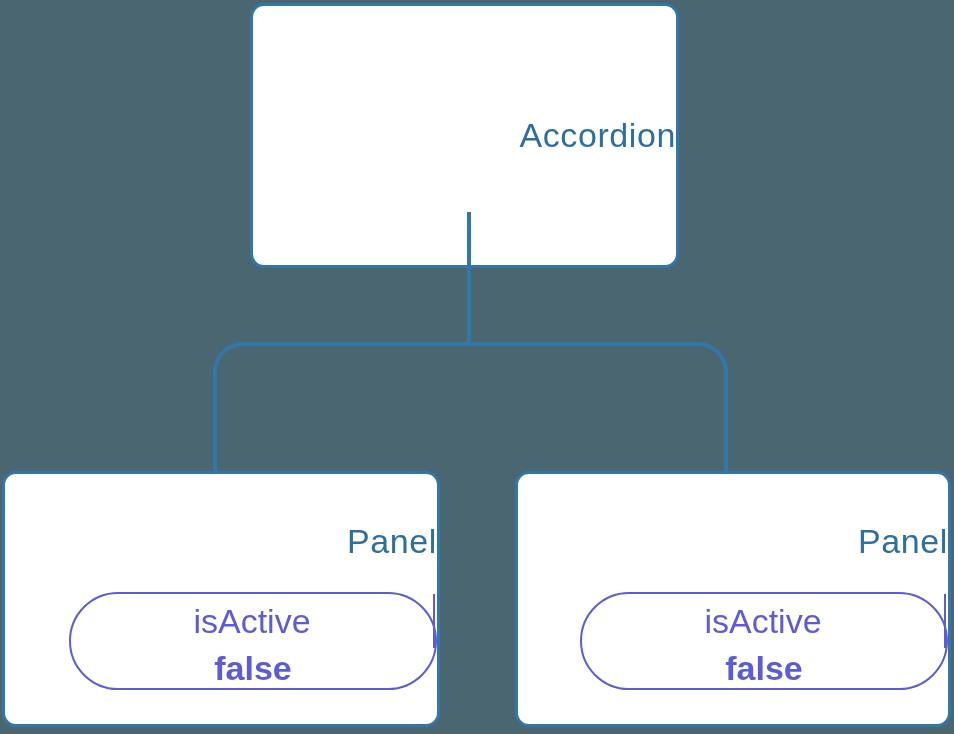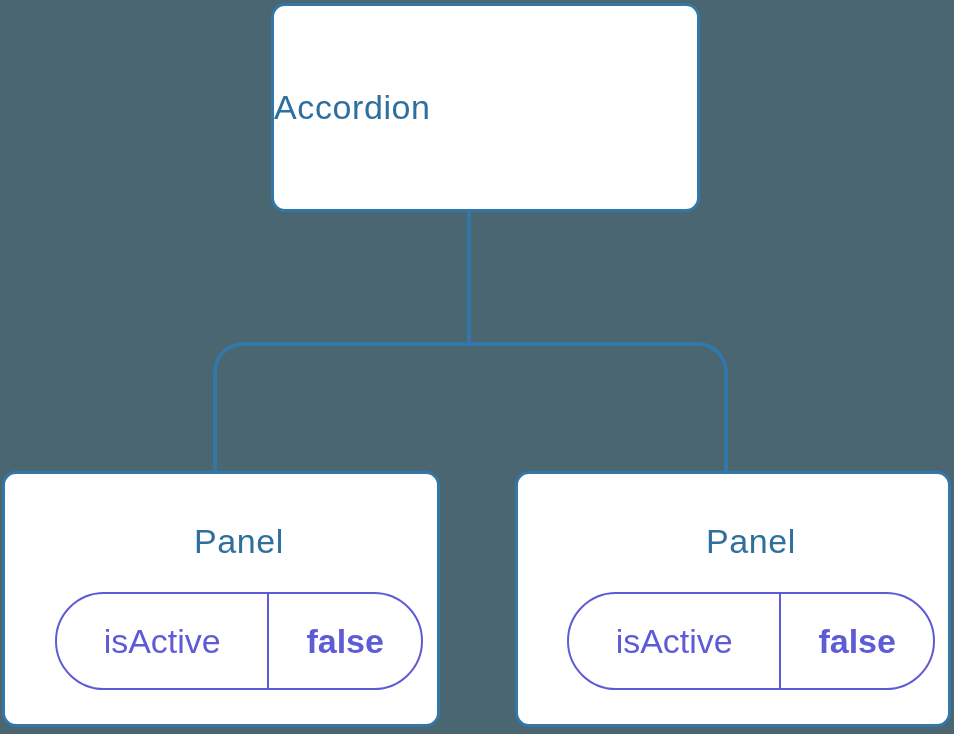--- a/index.html
+++ b/index.html
@@ -12,23 +12,23 @@
     font-family: "Liberation Sans", sans-serif;
   }
   .node {
     position: absolute;
     background: #ffffff;
     border: 3px solid #3377a8;
     border-radius: 14px;
     box-sizing: border-box;
   }
   .accordion-node {
-    left: 271px; top: 3px;
-    width: 429px; height: 209px;
-    display: flex; align-items: center; justify-content: flex-start;
+    left: 250px; top: 3px;
+    width: 429px; height: 265px;
+    display: flex; align-items: center; justify-content: flex-end;
   }
   .node-title {
     color: #2e6f9e;
     font-size: 34px;
     font-weight: 500;
     letter-spacing: 0.6px;
   }
   .connector-stub {
     position: absolute;
     left: 467px; top: 212px;
@@ -40,38 +40,39 @@
     left: 213px; top: 342px;
     width: 515px; height: 129px;
     border: 4px solid #3377a8;
     border-bottom: none;
     border-radius: 30px 30px 0 0;
     box-sizing: border-box;
   }
   .panel-node {
     top: 471px;
     height: 256px;
-    display: flex; flex-direction: column; align-items: center; padding-left: 36px;
+    display: flex; flex-direction: column; align-items: flex-end; padding-left: 36px;
   }
   .panel-left  { left: 2px;   width: 438px; }
   .panel-right { left: 515px; width: 436px; }
   .panel-node .node-title {
     margin-top: 46px;
     line-height: 42px;
   }
   .state-pill {
     margin-top: 30px;
     width: 368px; height: 98px;
     border: 2px solid #5e5bd7;
     border-radius: 49px;
     box-sizing: border-box;
     display: flex;
     color: #5e5bd7;
     font-size: 34px;
     background: #ffffff;
+    flex-direction: column;
   }
   .pill-key {
     flex: 0 0 57.8%;
     display: flex; align-items: center; justify-content: center;
     border-right: 2px solid #5e5bd7;
   }
   .pill-value {
     flex: 1 1 auto;
     display: flex; align-items: center; justify-content: center; font-weight: bold;
   }

